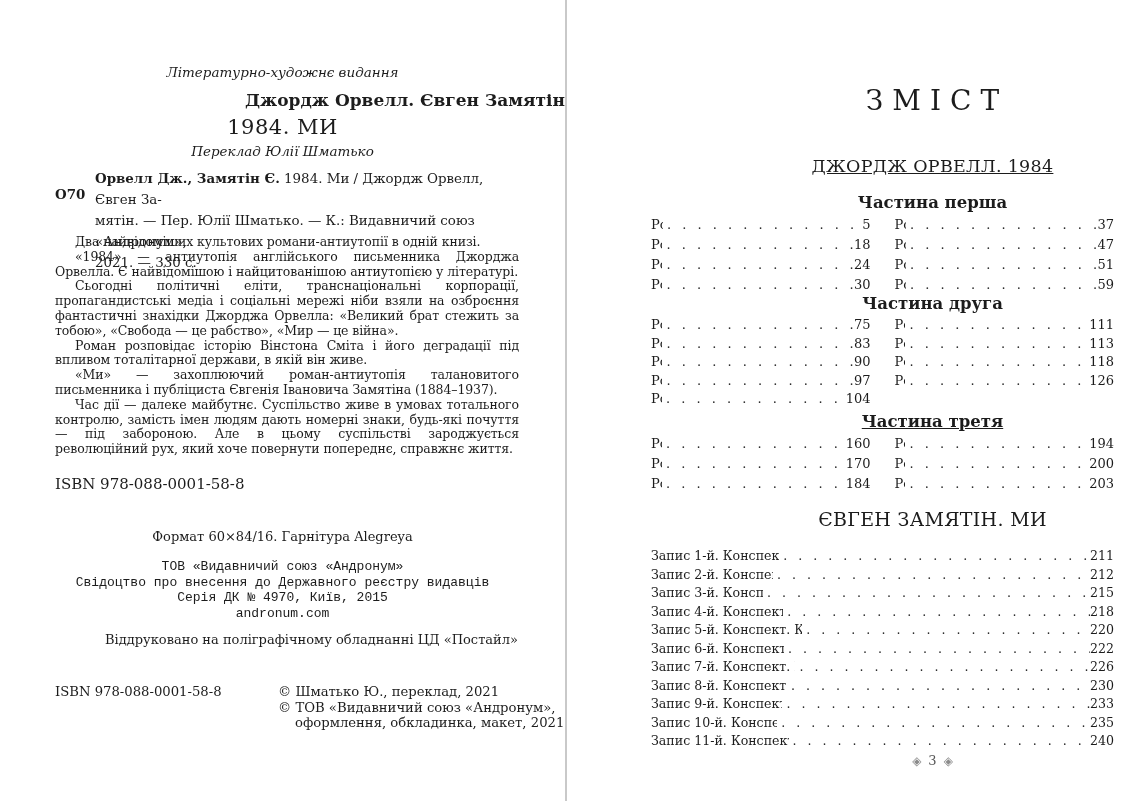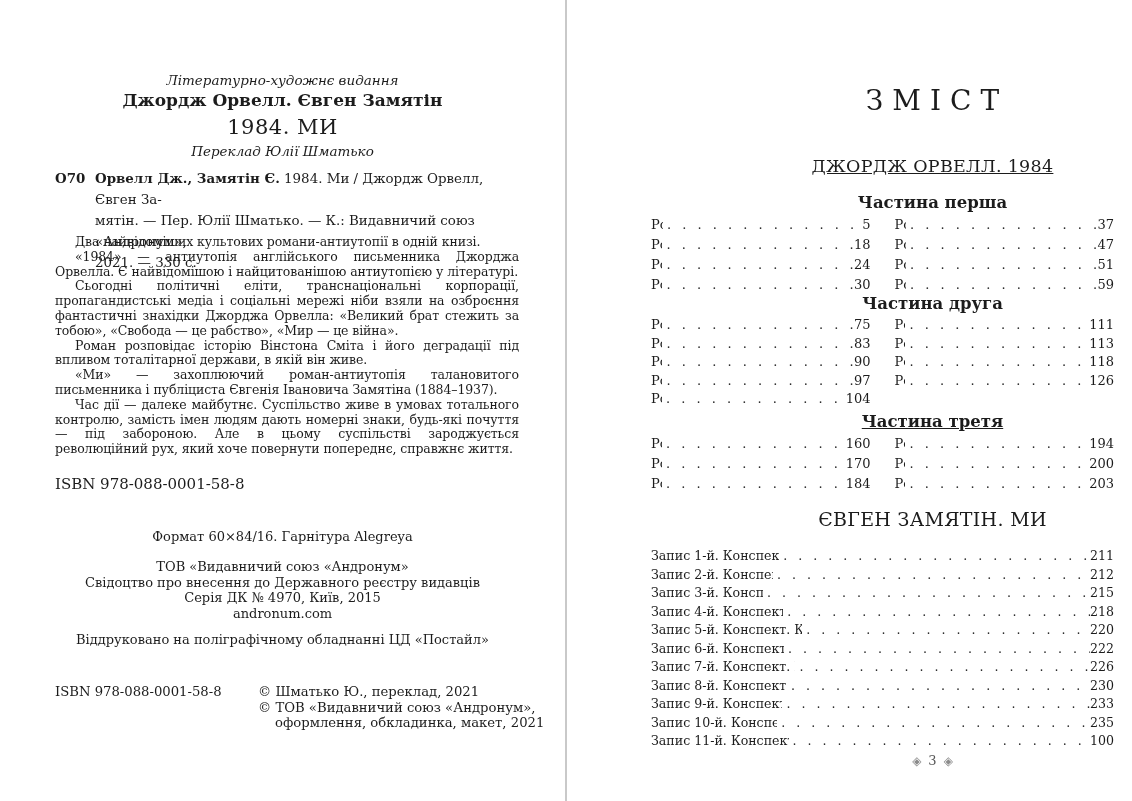--- a/index.html
+++ b/index.html
@@ -6,35 +6,35 @@
   body{width:1132px;height:801px;font-family:"DejaVu Serif","Liberation Serif",serif;color:#1c1c1c;}
   .spread{position:relative;width:1132px;height:801px;background:#ffffff;overflow:hidden;}
   .divider{position:absolute;left:565px;top:0;width:2px;height:801px;background:#c9c9c9;}
   .page{position:absolute;top:0;height:801px;}
   .page-left{left:0;width:565px;}
   .page-right{left:594px;width:677px;}
   .abs{position:absolute;}
   .center{left:0;width:100%;text-align:center;}
 
   
-  .ed-note{top:72px;font-style:italic;font-size:13.5px;}
-  .authors{top:90px;font-weight:bold;font-size:17px;}
+  .ed-note{top:64px;font-style:italic;font-size:13.5px;}
+  .authors{top:90px;font-weight:bold;font-size:17px;text-align:right;}
   .book-title{top:115px;font-size:21px;letter-spacing:0.5px;}
   .translator{top:143px;font-style:italic;font-size:13.5px;}
   .bib{top:168px;left:55px;width:466px;font-size:13.4px;line-height:21px;}
-  .bib .udc{position:absolute;left:0;top:0;font-weight:bold;}
+  .bib .udc{position:absolute;left:0;top:16px;font-weight:bold;}
   .bib-lines{margin-left:40px;}
   .annotation{top:235px;left:55px;width:464px;font-size:12.5px;line-height:14.8px;text-align:justify;letter-spacing:-0.1px;}
   .annotation p{margin:0;text-indent:20px;}
   .isbn-mid{top:475px;left:55px;font-size:15px;}
   .imprint-format{top:529px;font-size:13px;}
-  .imprint-pub{top:559px;font-size:13px;line-height:15.6px;}
-  .imprint-print{top:632px;font-size:13px;line-height:15.6px;}
+  .imprint-pub{top:559px;font-size:13px;line-height:15.6px;font-family:Liberation Mono, monospace;}
+  .imprint-print{top:632px;font-size:13px;line-height:15.6px;padding-left:29px;}
   .isbn-bottom{top:684px;left:55px;font-size:13.2px;}
-  .copyright{top:684px;left:258px;font-size:13.2px;line-height:15.6px;}
+  .copyright{top:684px;left:278px;font-size:13.2px;line-height:15.6px;}
   .copyright div:nth-of-type(3){padding-left:17px;}
 
   
   .zmist{top:84px;font-size:28px;letter-spacing:9px;text-indent:9px;}
   .orwell-head{top:156px;font-size:17.5px;letter-spacing:0.3px;text-decoration:underline;}
   .part-head{font-weight:bold;font-size:16.5px;}
   .part0-head{top:193px;} .part1-head{top:294px;} .part2-head{top:412px;text-decoration:underline;}
   .cols{left:57px;width:463px;display:flex;gap:24px;}
   .p0-cols{top:215px;line-height:20px;}
   .p1-cols{top:316px;line-height:18.6px;}
@@ -311,21 +311,21 @@
           <span class="zp">233</span>
         </div>
         <div class="zrow">
           <span class="zl">Запис 10-й. Конспект. Письмо. Мембрана. Волохатий я</span>
           <span class="dots">. . . . . . . . . . . . . . . . . . . . . . . . . . . . . . . . . . . . . . . . . . . . . . . . . . . . . . . . . . . .</span>
           <span class="zp">235</span>
         </div>
         <div class="zrow">
           <span class="zl">Запис 11-й. Конспект. ...Ні, не можу, нехай так, без конспекту</span>
           <span class="dots">. . . . . . . . . . . . . . . . . . . . . . . . . . . . . . . . . . . . . . . . . . . . . . . . . . . . . . . . . . . .</span>
-          <span class="zp">100</span>
+          <span class="zp">240</span>
         </div>
       </div>
 
     <div class="abs center pfooter">
       <span class="orn">◈</span><span>3</span><span class="orn">◈</span>
     </div>
 
   </div>
 </div>
 

